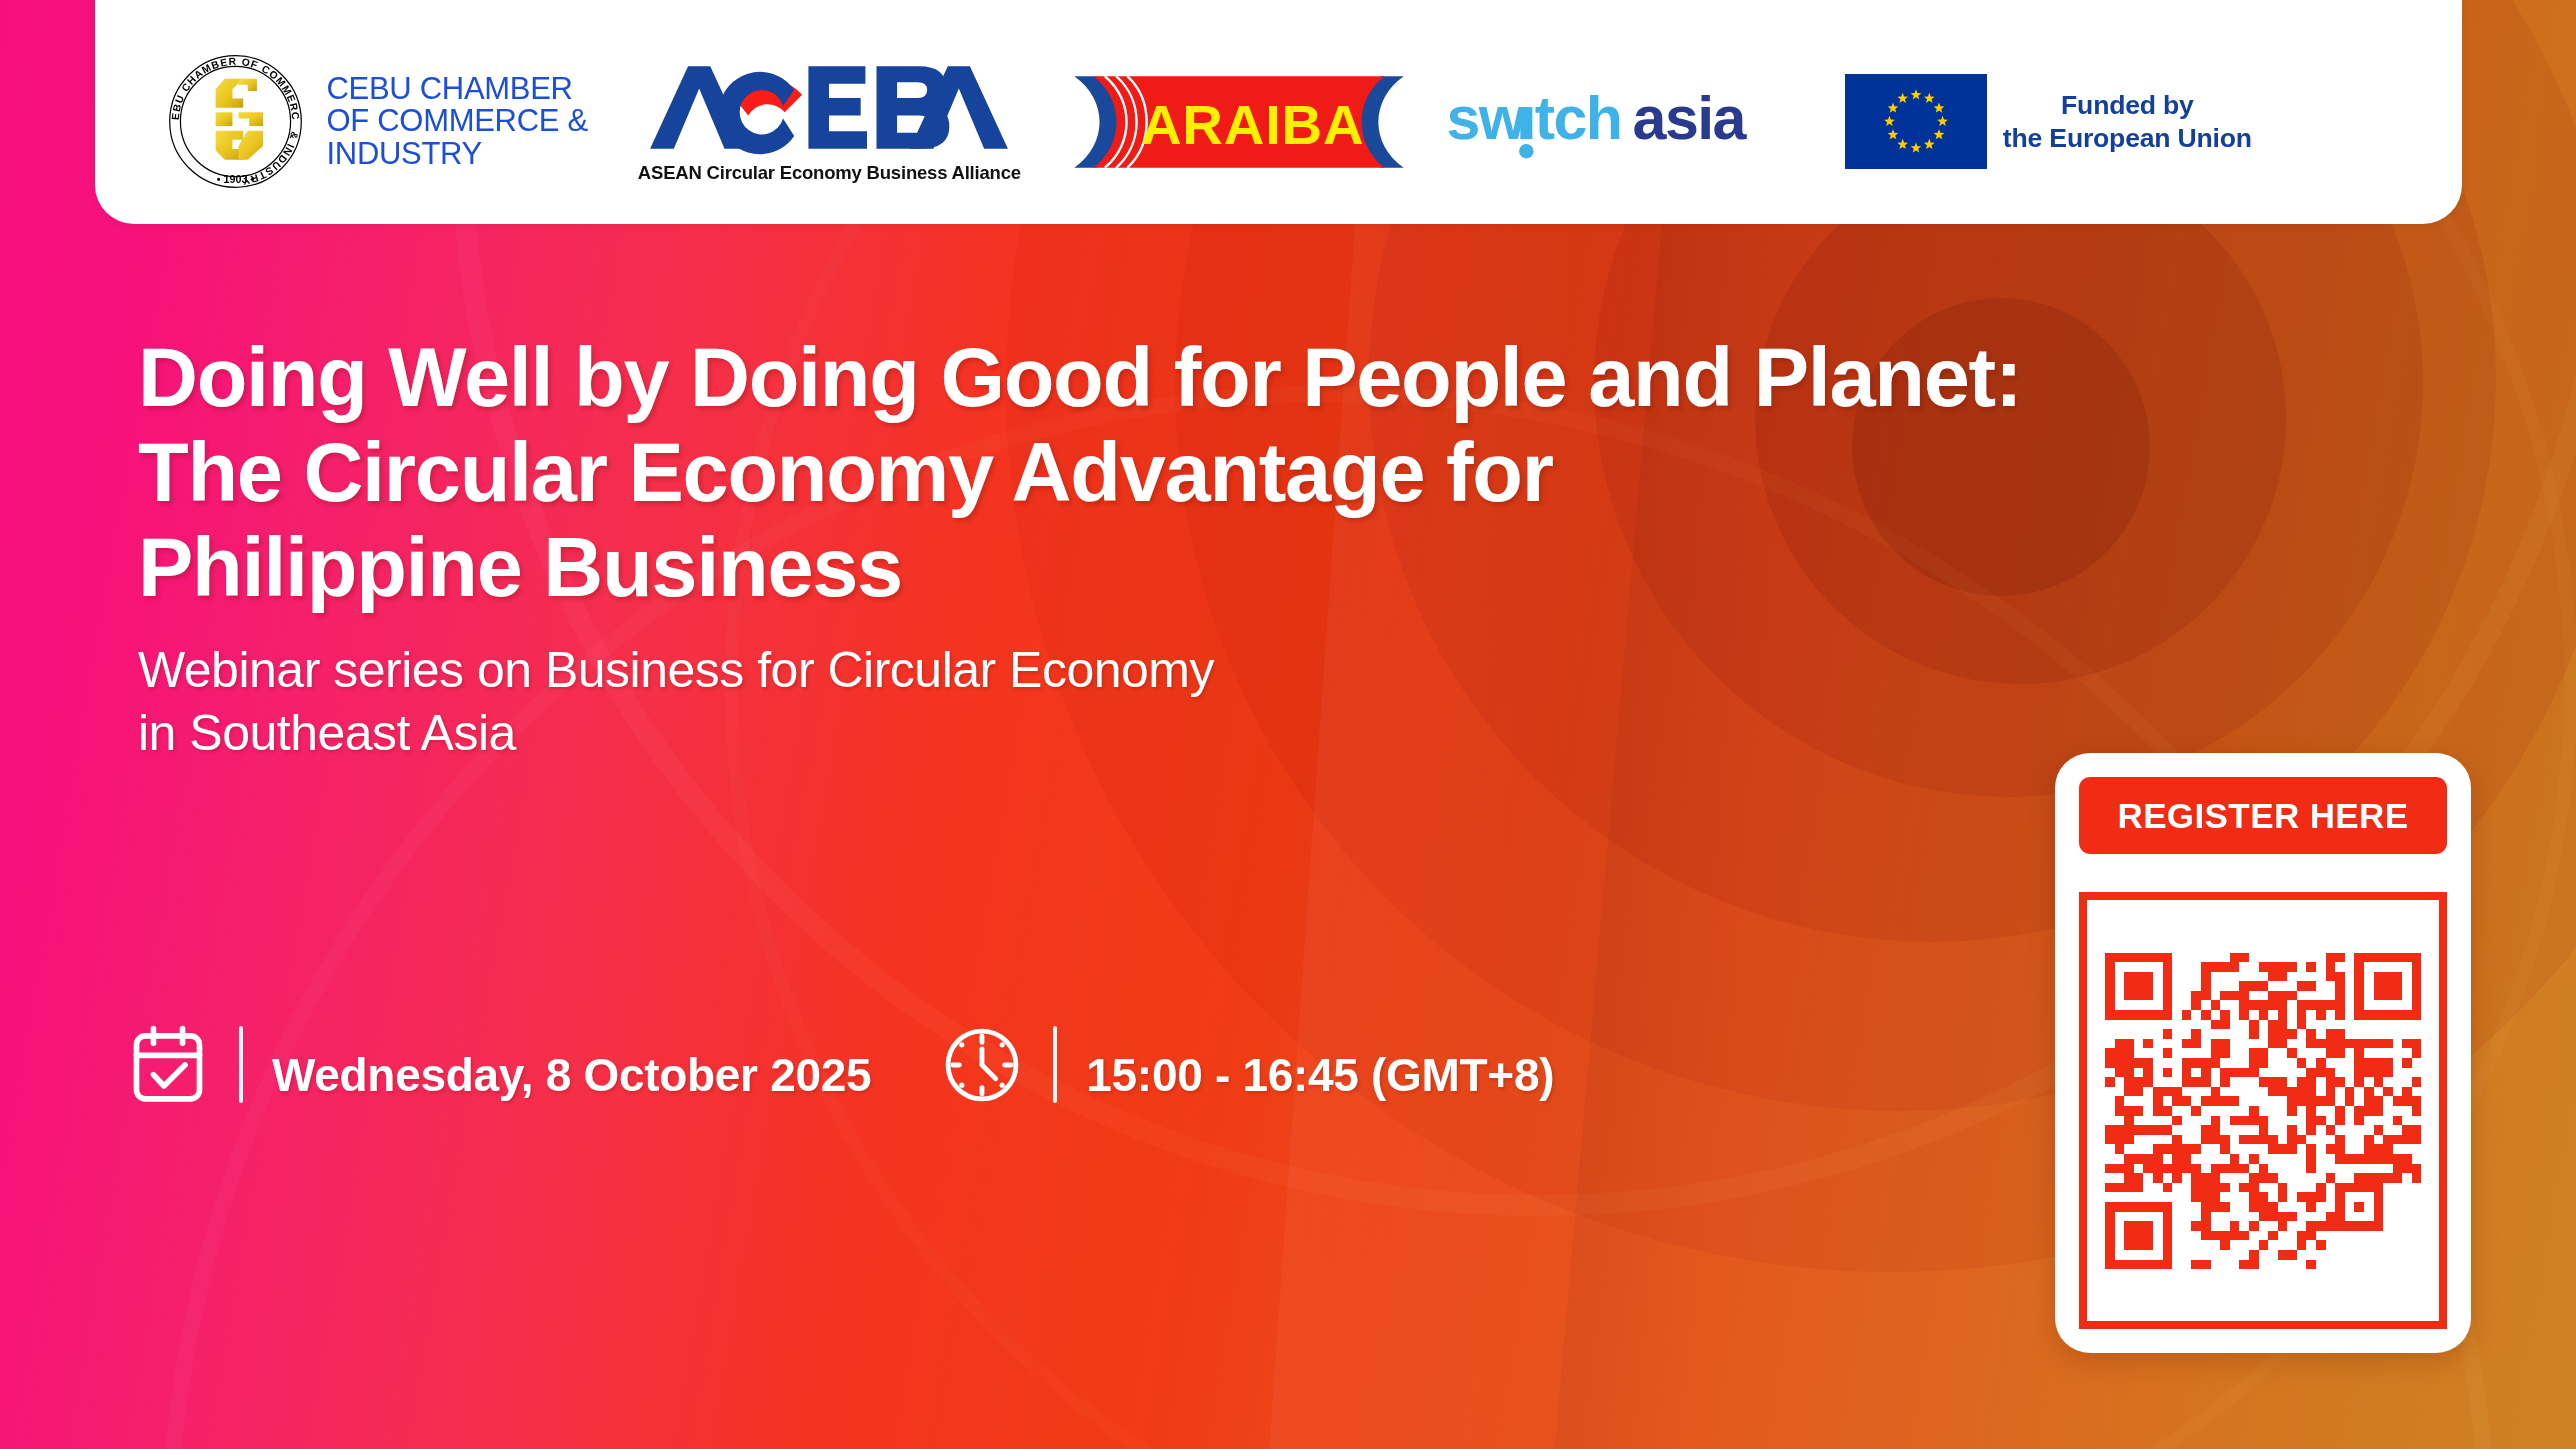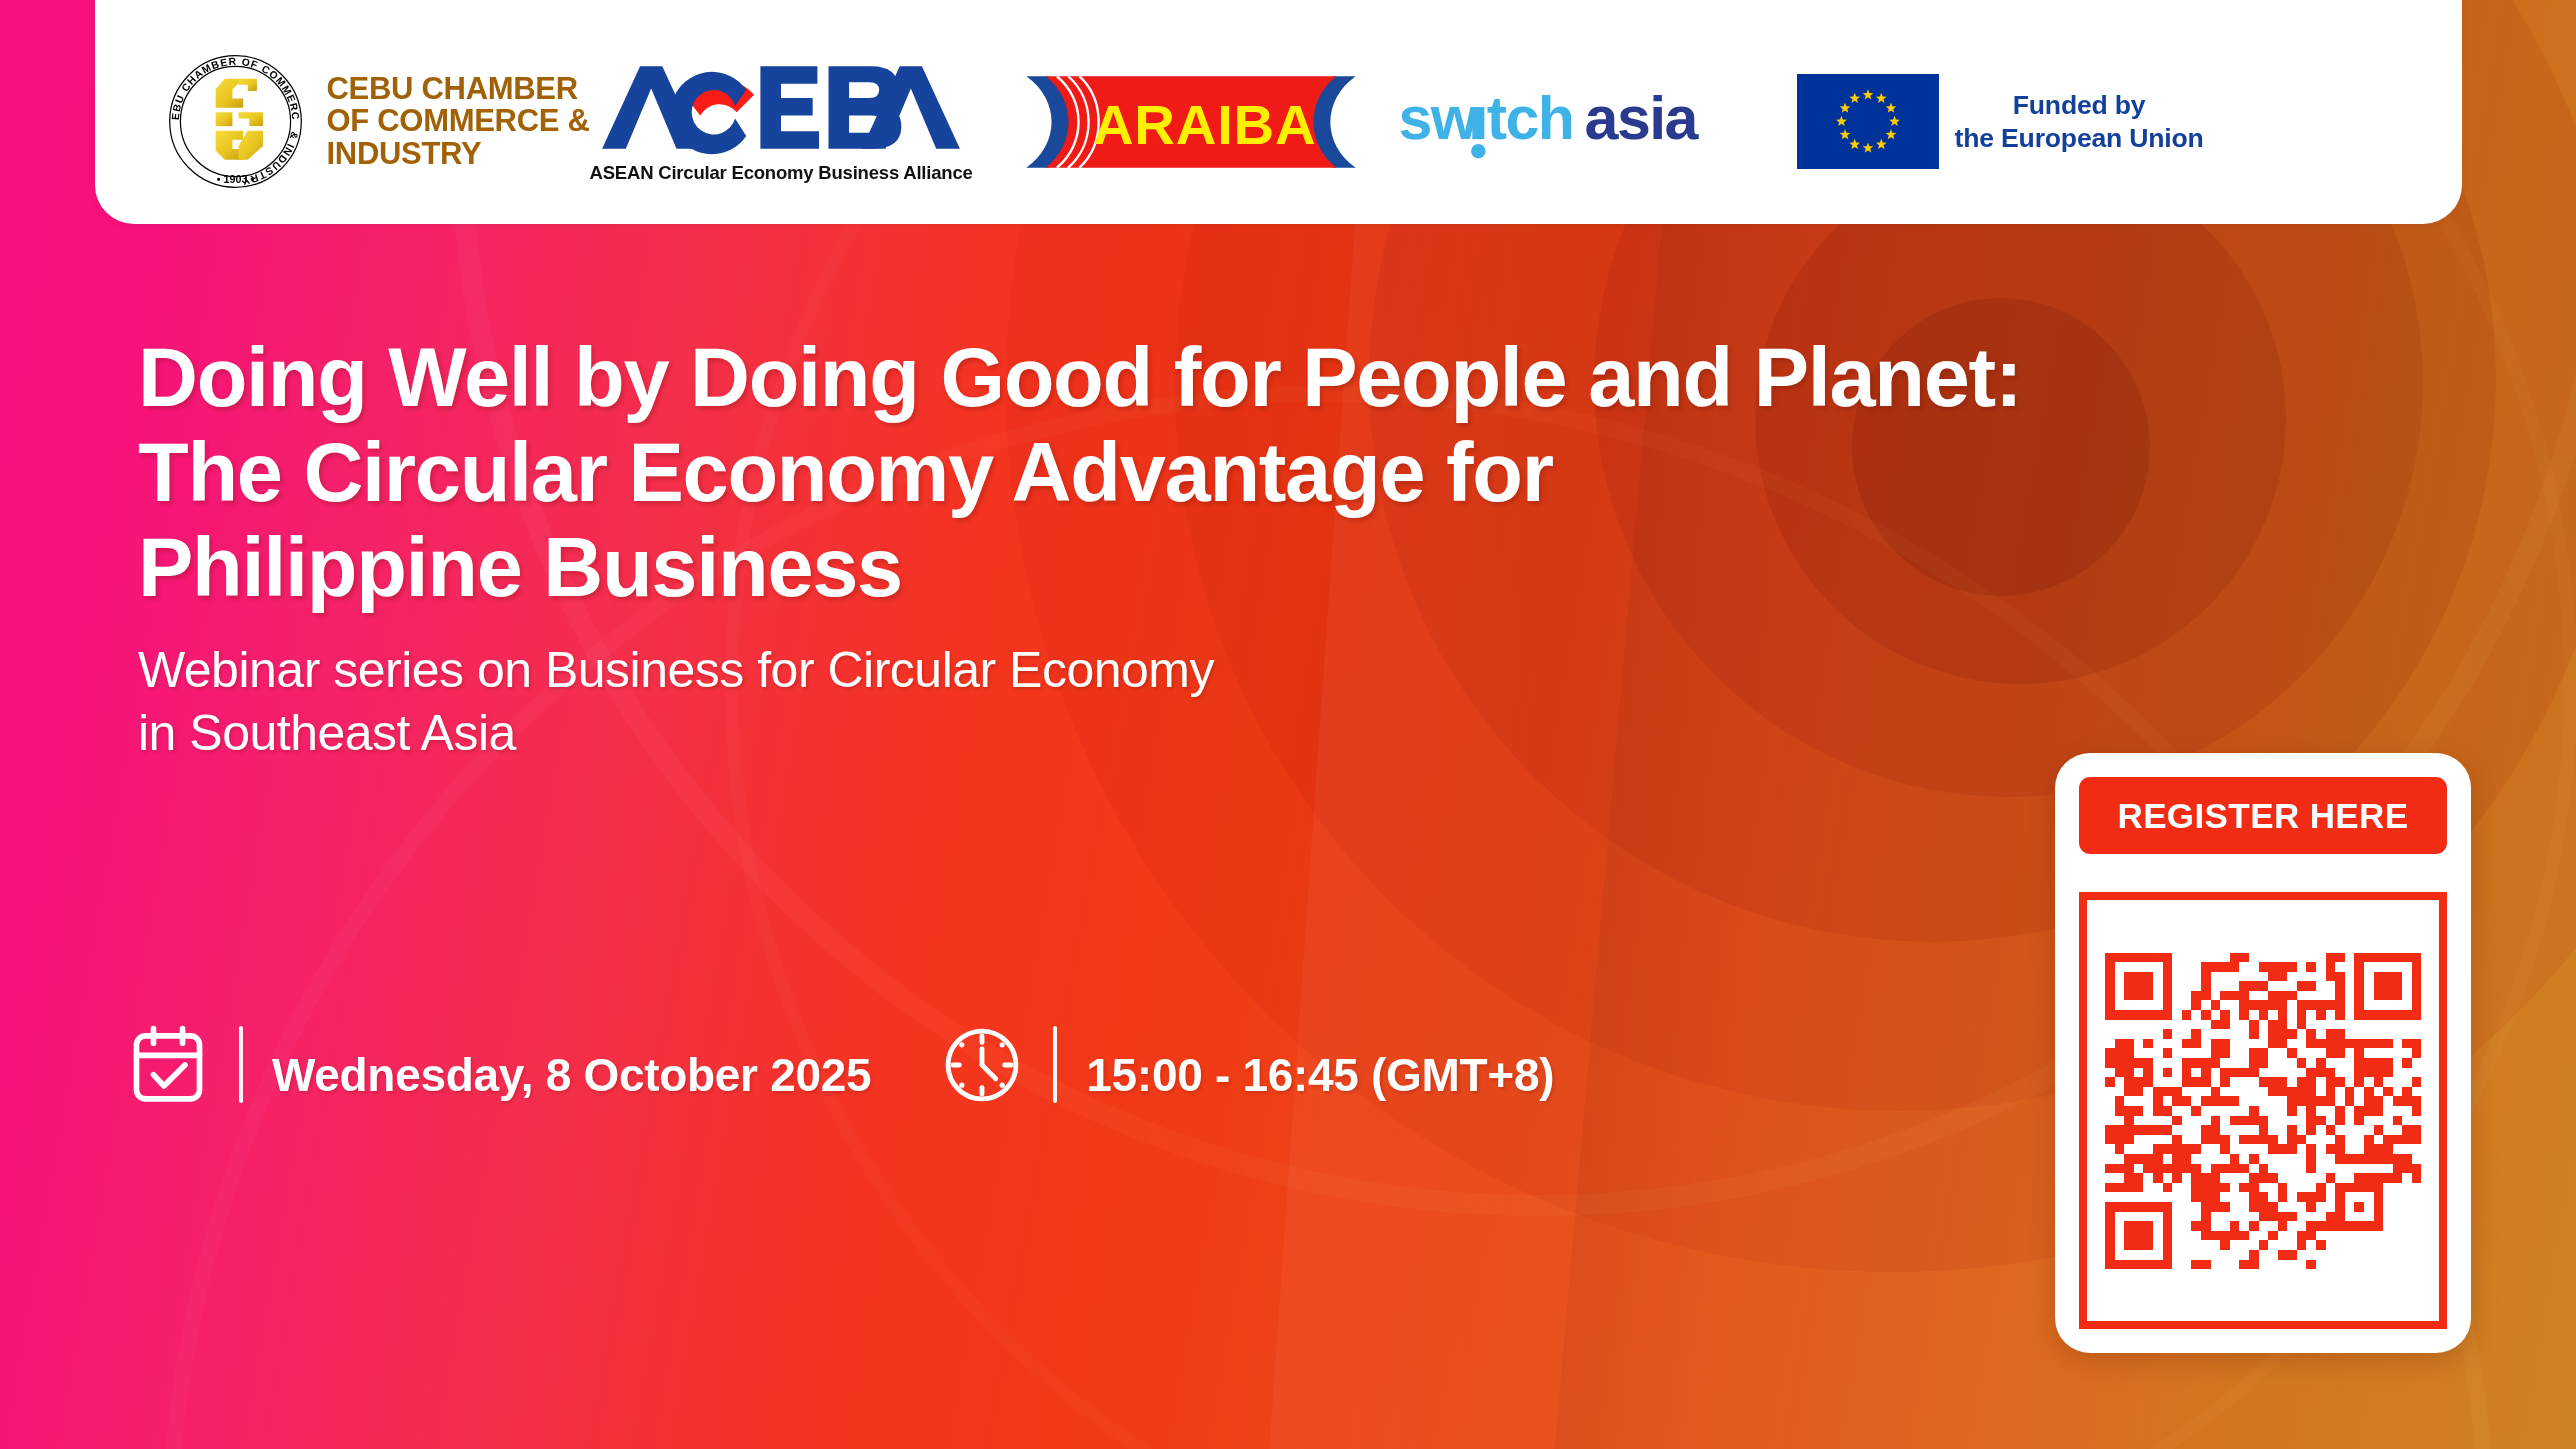--- a/index.html
+++ b/index.html
@@ -38,26 +38,26 @@
   #logo-row{
     display:flex; align-items:center; gap:0;
     width:100%; height:185px; padding-left:64px;
   }
 
   
   .ccci{ display:flex; align-items:center; gap:14.5px; }
   .ccci-seal{ position:relative; width:153px; height:153px; }
   .ccci-seal svg{ width:153px; height:153px; display:block; }
   .ccci-text{
-    font-weight:bold; font-size:31px; line-height:1.06; color:#a16207;
+    font-weight:normal; font-size:31px; line-height:1.06; color:#1d4ed8;
     letter-spacing:-0.3px; font-family:"Liberation Sans",sans-serif;
   }
 
   
-  .aceba{ display:flex; flex-direction:column; align-items:center; }
+  .aceba{ display:flex; flex-direction:column; align-items:center; margin-left:50px; }
   .aceba-wordmark{ position:relative; width:366px; height:95px; }
   .aceba-wordmark svg{ width:366px; height:95px; display:block; }
   .aceba-sub{
     font-size:18.5px; font-weight:bold; color:#111; margin-top:7.2px; letter-spacing:-0.2px;
   }
 
   
   .araiba{ margin-left:45px; width:346px; height:98px; position:relative; }
   .araiba svg{ width:346px; height:98px; display:block; }
 

